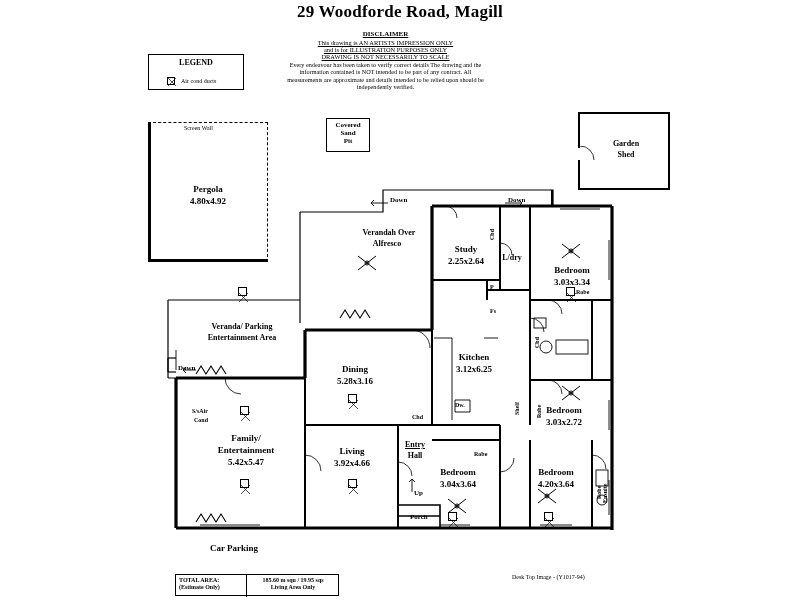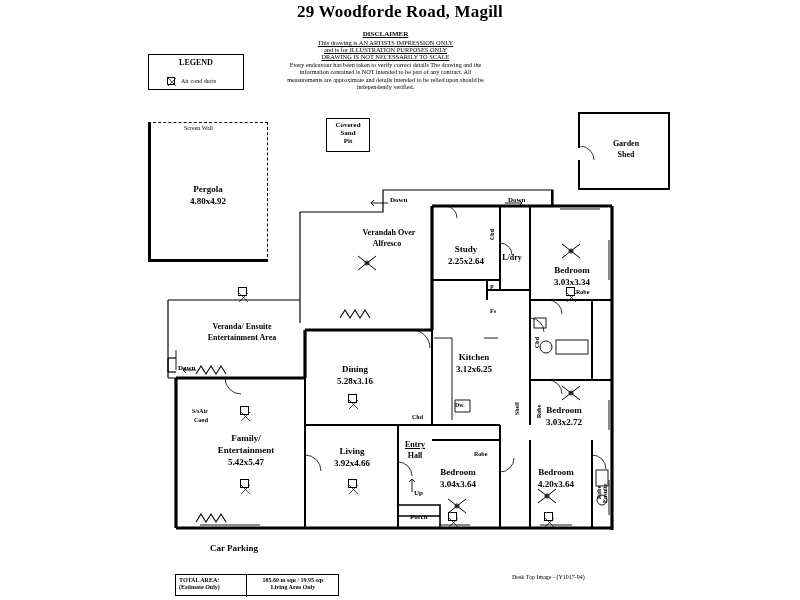--- a/index.html
+++ b/index.html
@@ -215,21 +215,21 @@
 </svg>
 
 <div class="abs t7 b" style="left:390px;top:196px;">Down</div>
 <div class="abs t7 b" style="left:508px;top:196px;">Down</div>
 <div class="abs t7 b" style="left:178px;top:364px;">Down</div>
 <div class="abs t7 b" style="left:414px;top:489px;">Up</div>
 
 <div class="abs t8 b ctr" style="left:300px;top:228px;width:94px;margin-left:42px;">Verandah Over</div>
 <div class="abs t8 b ctr" style="left:300px;top:239px;width:94px;padding-left:40px;">Alfresco</div>
 
-<div class="abs t8 b ctr" style="left:186px;top:322px;width:112px;">Veranda/ Ensuite</div>
+<div class="abs t8 b ctr" style="left:186px;top:322px;width:112px;">Veranda/ Parking</div>
 <div class="abs t8 b ctr" style="left:186px;top:333px;width:112px;">Entertainment Area</div>
 
 <div class="abs t9 b ctr" style="left:198px;top:433px;width:96px;">Family/</div>
 <div class="abs t9 b ctr" style="left:198px;top:445px;width:96px;">Entertainment</div>
 <div class="abs t9 b ctr" style="left:198px;top:457px;width:96px;">5.42x5.47</div>
 
 <div class="abs t9 b ctr" style="left:318px;top:446px;width:68px;">Living</div>
 <div class="abs t9 b ctr" style="left:318px;top:458px;width:68px;">3.92x4.66</div>
 
 <div class="abs t9 b ctr" style="left:318px;top:364px;width:74px;">Dining</div>

